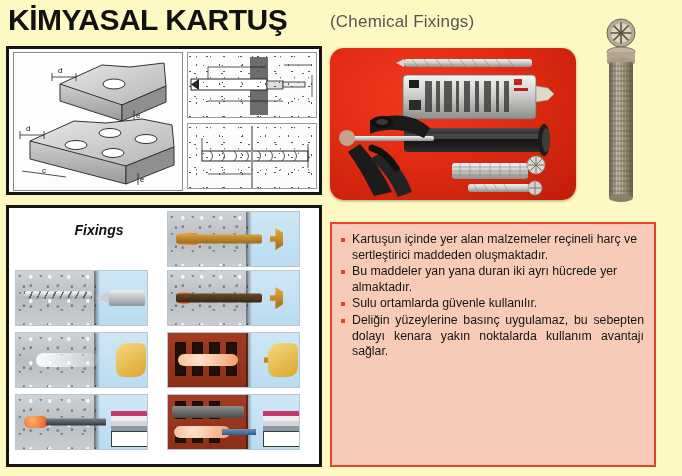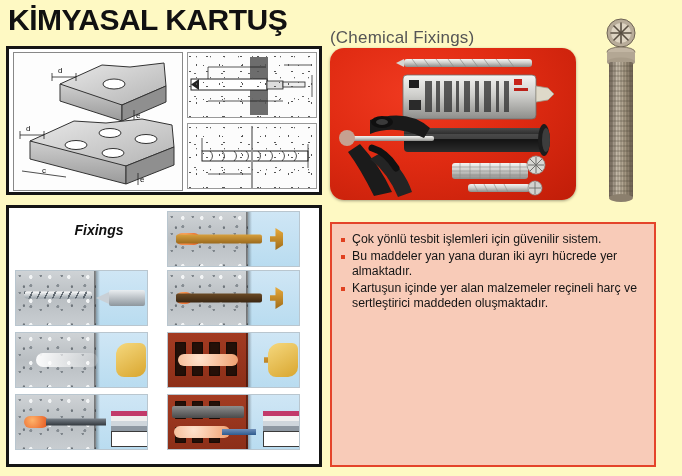--- a/index.html
+++ b/index.html
@@ -3,21 +3,21 @@
 <meta charset="utf-8">
 <style>
   html,body{margin:0;padding:0;background:#ffffff;}
   body{width:682px;height:476px;overflow:hidden;
        font-family:"Liberation Sans","DejaVu Sans",sans-serif;}
   #page{position:relative;width:682px;height:476px;background:#fef9c3;}
 
   
   .title{position:absolute;left:8px;top:2px;font-size:30px;font-weight:bold;
          letter-spacing:-0.5px;color:#111;line-height:36px;}
-  .subtitle{position:absolute;left:330px;top:28px;font-size:17px;color:#555;
+  .subtitle{position:absolute;left:330px;top:12px;font-size:17px;color:#555;
             letter-spacing:0.2px;}
 
   
   .frame{position:absolute;border:3px solid #151515;background:#fff;
          box-sizing:border-box;}
 
   
   #panel-tech{left:6px;top:46px;width:316px;height:149px;}
   .tech-left{position:absolute;left:4px;top:3px;width:168px;height:137px;
              border:1px solid #888;background:#fdfdfd;overflow:hidden;}
@@ -473,19 +473,20 @@
         <div class="lab" style="top:5px;background:#efefef;"></div>
         <div class="lab" style="top:10px;background:#cfd6dc;"></div>
         <div class="lab" style="top:15px;background:#8e98a2;"></div>
         <div class="body"></div>
       </div>
     </div>
   </div>
 
   <div id="panel-bullets">
     <ul class="bl">
-      <li>Çok yönlü tesbit işlemleri için güvenilir sistem.</li>
+      <li>Kartuşun içinde yer alan malzemeler reçineli harç ve sertleştirici maddeden oluşmaktadır.</li>
       <li>Bu maddeler yan yana duran iki ayrı hücrede yer almaktadır.</li>
-      <li>Kartuşun içinde yer alan malzemeler reçineli harç ve sertleştirici maddeden oluşmaktadır.</li>
+      <li>Sulu ortamlarda güvenle kullanılır.</li>
+      <li class="just">Deliğin yüzeylerine basınç uygulamaz, bu sebepten dolayı kenara yakın noktalarda kullanım avantajı sağlar.</li>
     </ul>
   </div>
 
 </div>
 
 </body></html>

